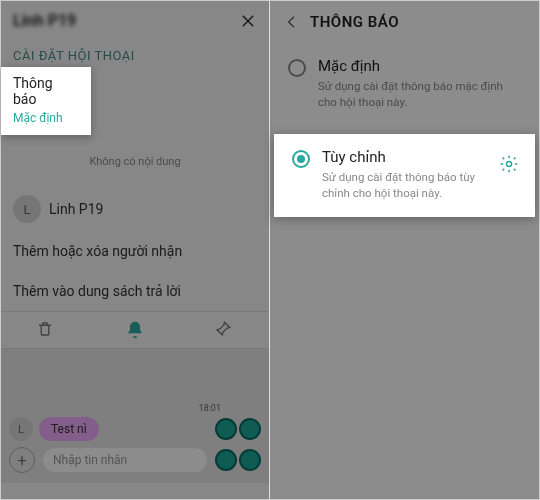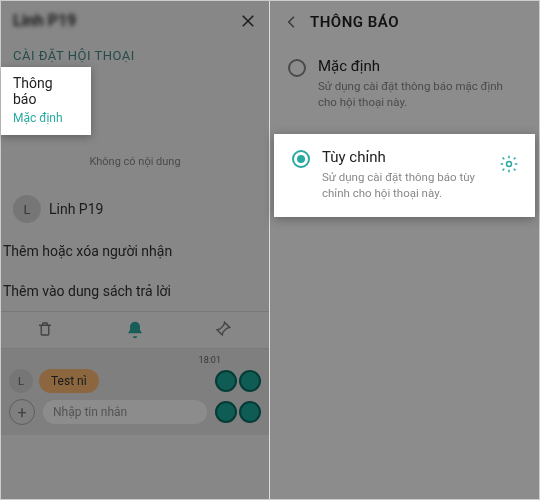--- a/index.html
+++ b/index.html
@@ -38,31 +38,31 @@
     background:#fff;
     position:relative;
     z-index:5;
     padding:8px 12px 10px;
     box-shadow:0 2px 8px rgba(0,0,0,0.3);
     width:90px;
   }
   .highlight-card .t1 { font-size:14px; color:#222; margin-bottom:4px; }
   .highlight-card .t2 { font-size:12px; color:#2aa9a0; }
   .album-box { height:52px; display:flex; align-items:center; justify-content:center; color:#888; font-size:11px; }
-  .row { padding:12px 2px; font-size:14px; color:#333; }
+  .row { padding:12px 12px; font-size:14px; color:#333; }
   .recipient-row { display:flex; align-items:center; gap:8px; padding:8px 12px; }
   .avatar { width:28px; height:28px; border-radius:50%; background:#d8d8d8; display:flex; align-items:center; justify-content:center; font-size:13px; color:#666; }
   .recipient-name { font-size:14px; color:#333; }
   .toolbar { display:flex; align-items:center; justify-content:space-around; padding:8px 0; border-top:1px solid #ddd; border-bottom:1px solid #ddd; }
   .toolbar .icon { width:20px; height:20px; color:#666; }
   .toolbar .bell { color:#2aa9a0; }
   .msg-area { background:#e8e8e8; padding:6px 8px 10px; }
-  .msg-time { text-align:right; font-size:9px; color:#666; padding-right:40px; }
+  .msg-time { text-align:right; font-size:9px; color:#666; padding-right:40px;margin-top:48px; }
   .msg-row { display:flex; align-items:center; gap:6px; margin:4px 0; }
-  .bubble { background:#fdba74; border-radius:14px; padding:5px 12px; font-size:12px; color:#333; }
+  .bubble { background:#f0abfc; border-radius:14px; padding:5px 12px; font-size:12px; color:#333; }
   .audio-pair { margin-left:auto; display:flex; gap:2px; }
   .audio-dot { width:22px; height:22px; border-radius:50%; background:#1aa89a; border:2px solid #0a6b62; }
   .input-row { display:flex; align-items:center; gap:8px; margin-top:6px; }
   .plus-btn { width:26px; height:26px; border-radius:50%; border:1.5px solid #aaa; display:flex; align-items:center; justify-content:center; color:#777; font-size:16px; }
   .text-input { flex:1; background:#fff; border-radius:14px; padding:5px 10px; font-size:12px; color:#999; }
 
   
   .rhead { display:flex; align-items:center; gap:10px; padding:12px 14px; }
   .back { font-size:18px; color:#666; }
   .rtitle { font-size:15px; font-weight:600; color:#222; letter-spacing:0.5px; }

